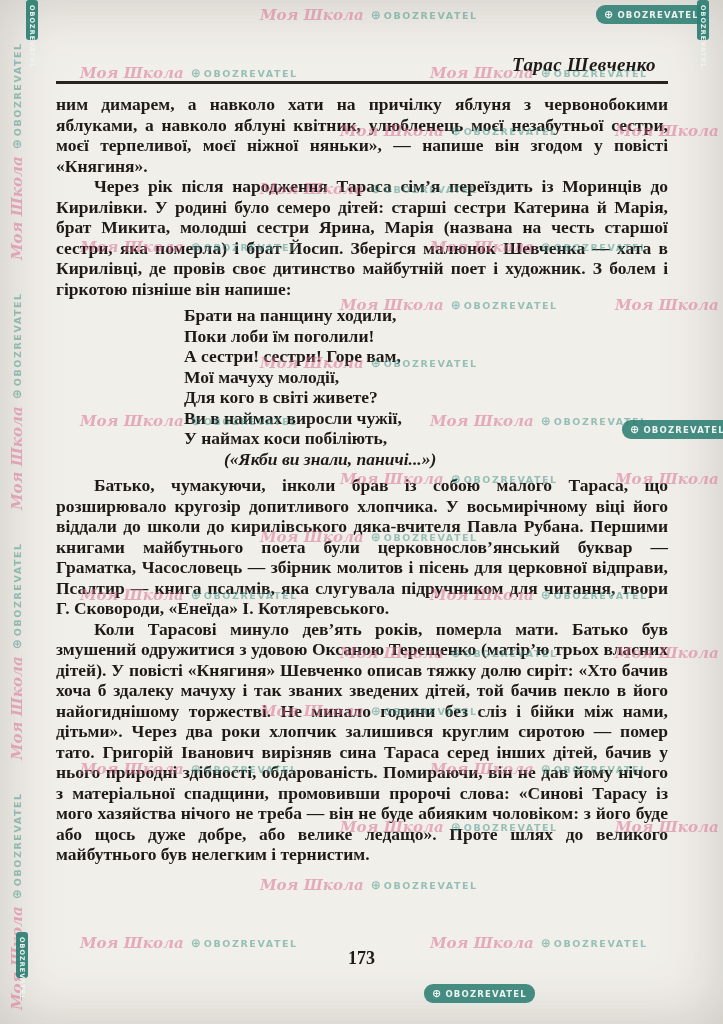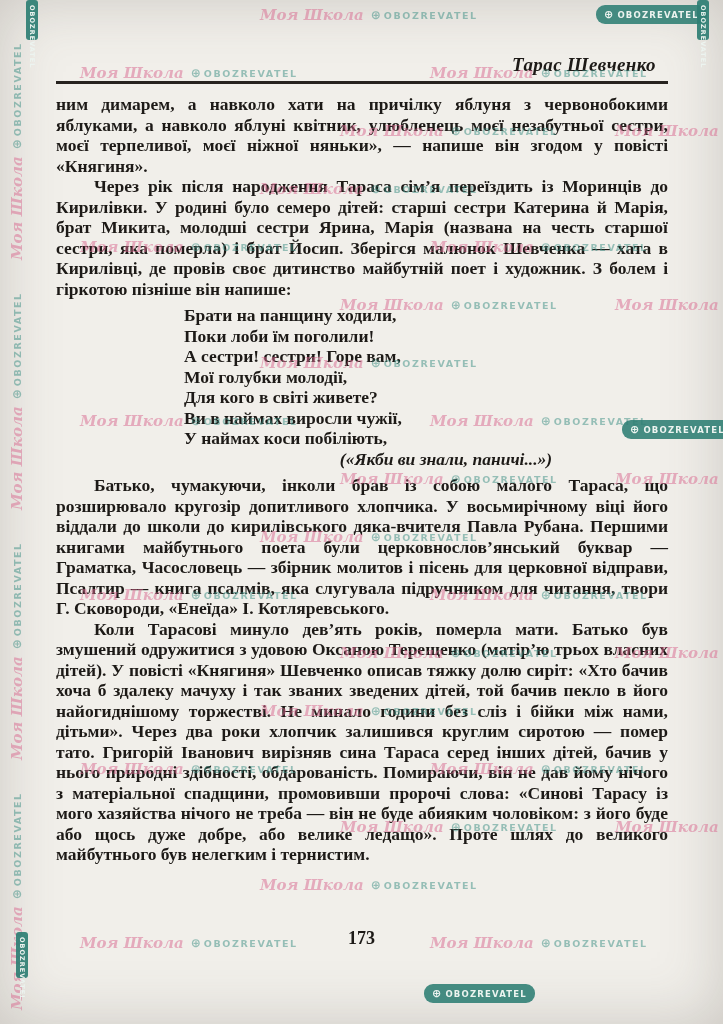--- a/index.html
+++ b/index.html
@@ -46,25 +46,25 @@
     text-align:justify;
   }
   .body-text p { margin:0; }
   p.indent { text-indent:38px; }
 
   .poem {
     margin:6px 0 6px 128px;
     text-align:left;
   }
   .poem-line { white-space:nowrap; }
-  .poem-attr { margin-left:40px; font-style:italic;text-align:center; }
+  .poem-attr { margin-left:40px; font-style:italic; }
 
   .page-number {
     position:absolute;
-    left:0; right:0; top:928px;
+    left:0; right:0; top:948px;
     text-align:center;
     font-size:18px;
     font-weight:bold;
     z-index:1;
   }
 
   
   .watermarks { position:absolute; inset:0; pointer-events:none; z-index:3;padding-left:16px; }
 
   .wm-pair {
@@ -125,21 +125,21 @@
     <div class="header-rule"></div>
 
     <div class="body-text">
       <p>ним димарем, а навколо хати на причілку яблуня з червонобокими яблуками, а навколо яблуні квітник, улюбленець моєї незабутньої сестри, моєї терпеливої, моєї ніжної няньки», — напише він згодом у повісті «Княгиня».</p>
       <p class="indent">Через рік після народження Тараса сім’я переїздить із Моринців до Кирилівки. У родині було семеро дітей: старші сестри Катерина й Марія, брат Микита, молодші сестри Ярина, Марія (названа на честь старшої сестри, яка померла) і брат Йосип. Зберігся малюнок Шевченка — хата в Кирилівці, де провів своє дитинство майбутній поет і художник. З болем і гіркотою пізніше він напише:</p>
 
       <div class="poem">
         <div class="poem-line">Брати на панщину ходили,</div>
         <div class="poem-line">Поки лоби їм поголили!</div>
         <div class="poem-line">А сестри! сестри! Горе вам,</div>
-        <div class="poem-line">Мої голубки молодії,</div>
+        <div class="poem-line">Мої мачуху молодії,</div>
         <div class="poem-line">Для кого в світі живете?</div>
         <div class="poem-line">Ви в наймах виросли чужії,</div>
         <div class="poem-line">У наймах коси побіліють,</div>
         <div class="poem-line poem-attr">(«Якби ви знали, паничі...»)</div>
       </div>
 
       <p class="indent">Батько, чумакуючи, інколи брав із собою малого Тараса, що розширювало кругозір допитливого хлопчика. У восьмирічному віці його віддали до школи до кирилівського дяка-вчителя Павла Рубана. Першими книгами майбутнього поета були церковнослов’янський буквар — Граматка, Часословець — збірник молитов і пісень для церковної відправи, Псалтир — книга псалмів, яка слугувала підручником для читання, твори Г. Сковороди, «Енеїда» І. Котляревського.</p>
       <p class="indent">Коли Тарасові минуло дев’ять років, померла мати. Батько був змушений одружитися з удовою Оксаною Терещенко (матір’ю трьох власних дітей). У повісті «Княгиня» Шевченко описав тяжку долю сиріт: «Хто бачив хоча б здалеку мачуху і так званих зведених дітей, той бачив пекло в його найогиднішому торжестві. Не минало години без сліз і бійки між нами, дітьми». Через два роки хлопчик залишився круглим сиротою — помер тато. Григорій Іванович вирізняв сина Тараса серед інших дітей, бачив у нього природні здібності, обдарованість. Помираючи, він не дав йому нічого з матеріальної спадщини, промовивши пророчі слова: «Синові Тарасу із мого хазяйства нічого не треба — він не буде абияким чоловіком: з його буде або щось дуже добре, або велике ледащо». Проте шлях до великого майбутнього був нелегким і тернистим.</p>
     </div>
   </div>

